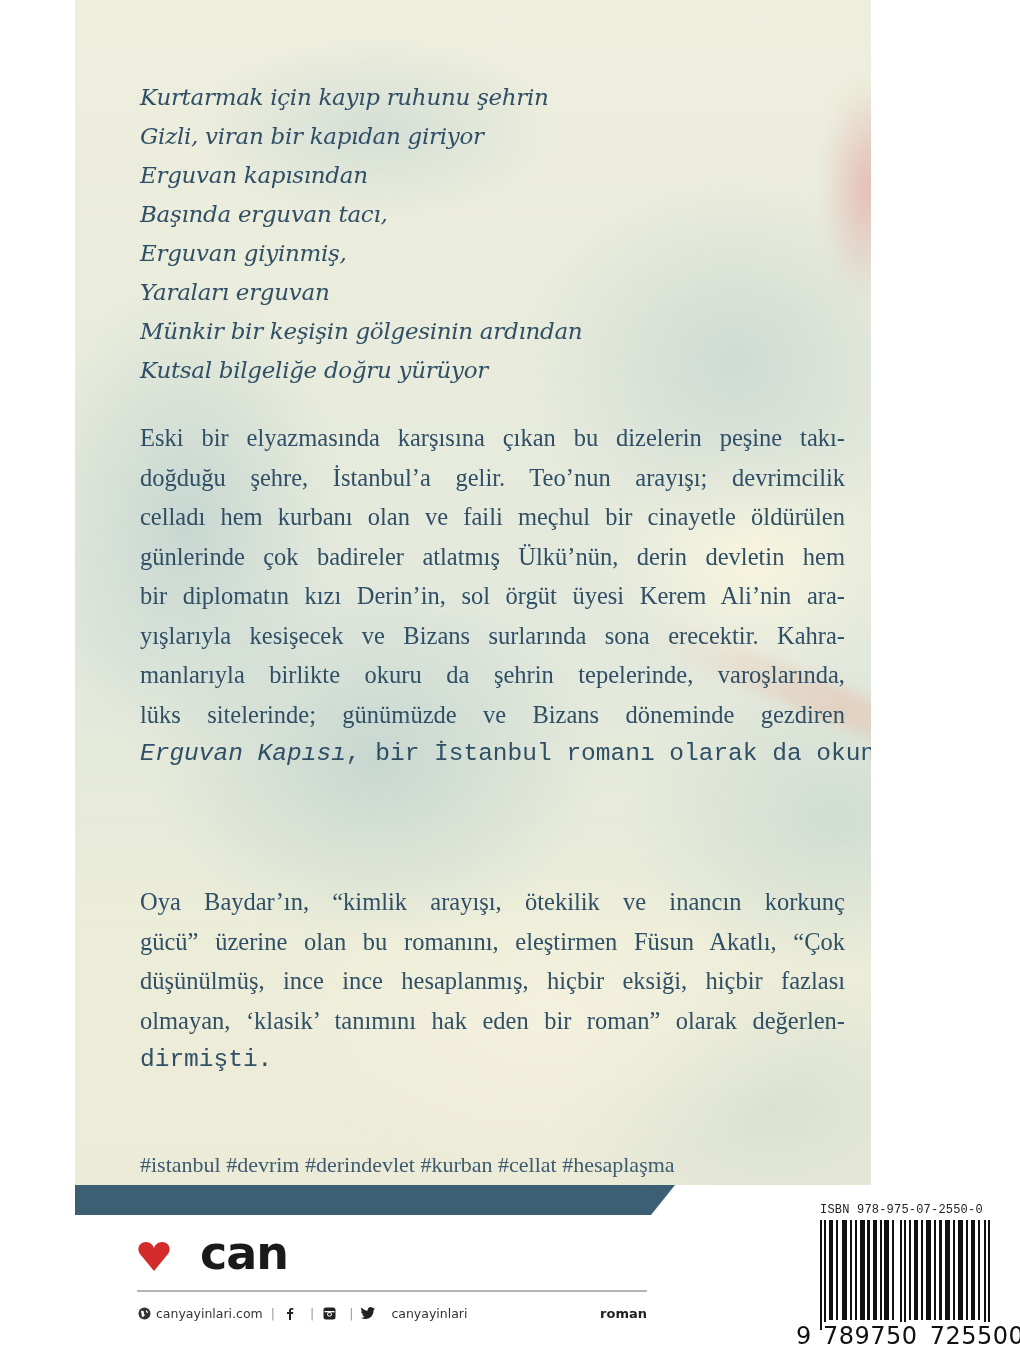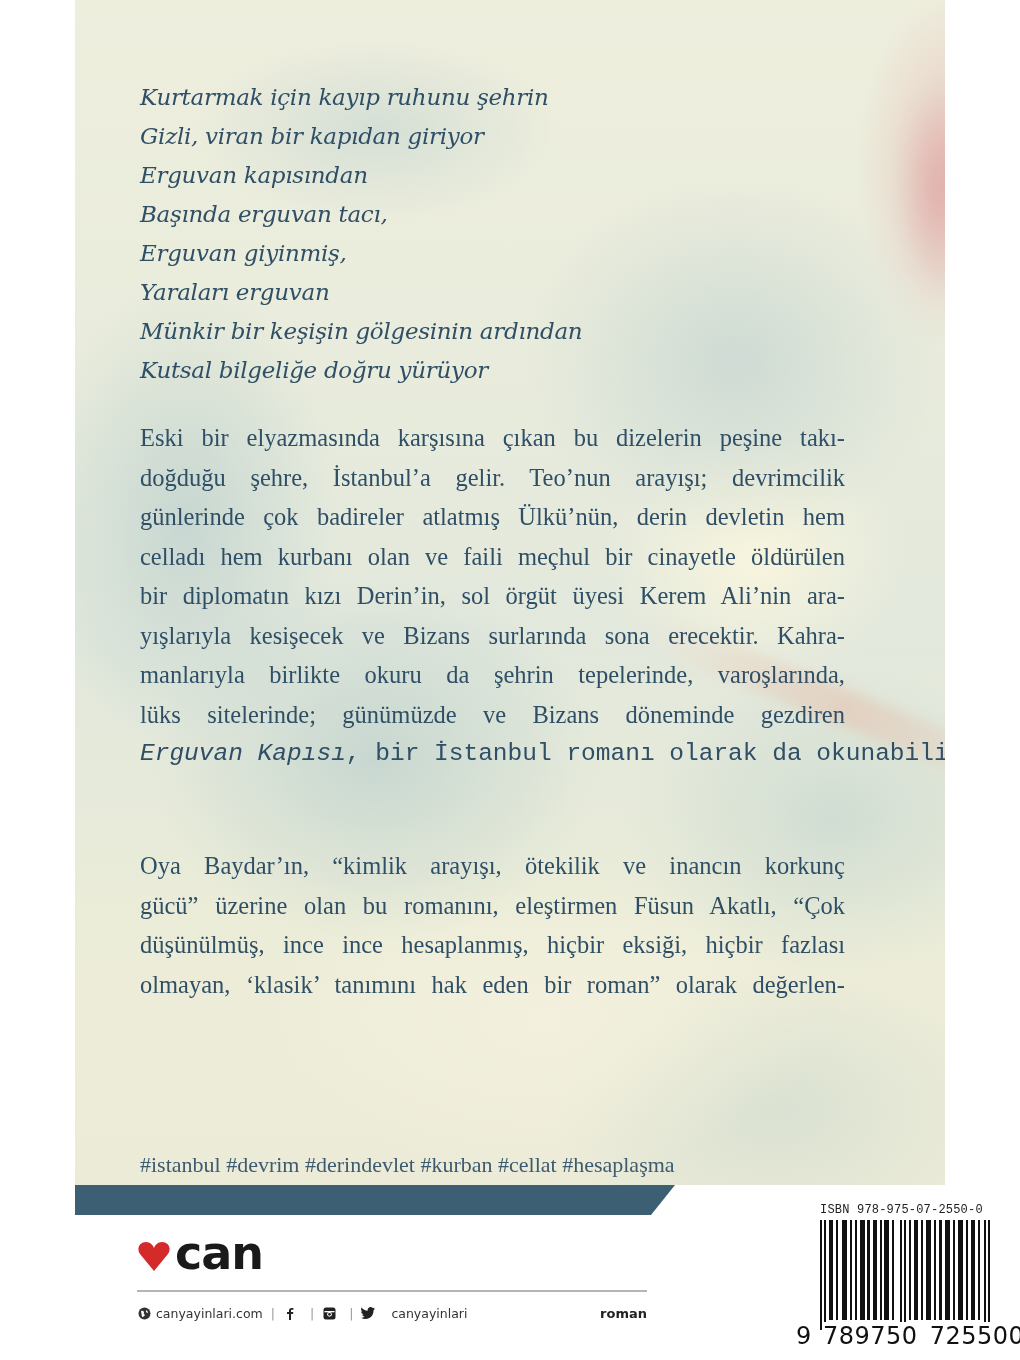--- a/index.html
+++ b/index.html
@@ -6,21 +6,21 @@
     html, body {
       width: 1020px; height: 1360px; background: #ffffff; overflow: hidden;
     }
     body { position: relative; font-family: "Liberation Serif", "DejaVu Serif", serif; }
 
     .cover {
       position: absolute; left: 75px; top: 0; width: 870px; height: 1360px;
       background: #ffffff;
     }
     .art {
-      position: absolute; left: 0; top: 0; width: 870px; height: 1185px;
+      position: absolute; left: 0; top: 0; width: 796px; height: 1185px;
       background:
         radial-gradient(ellipse 140px 260px at 880px 170px, rgba(226,170,170,0.55), rgba(226,170,170,0) 70%),
         radial-gradient(ellipse 260px 130px at 300px 130px, rgba(200,215,210,0.65), rgba(200,215,210,0) 70%),
         radial-gradient(ellipse 220px 340px at 110px 520px, rgba(175,200,200,0.55), rgba(175,200,200,0) 70%),
         radial-gradient(ellipse 300px 260px at 660px 360px, rgba(185,205,205,0.55), rgba(185,205,205,0) 70%),
         radial-gradient(ellipse 220px 180px at 680px 560px, rgba(250,246,222,0.9), rgba(250,246,222,0) 70%),
         radial-gradient(ellipse 320px 260px at 300px 760px, rgba(175,200,200,0.55), rgba(175,200,200,0) 70%),
         radial-gradient(ellipse 300px 220px at 760px 820px, rgba(190,210,205,0.55), rgba(190,210,205,0) 70%),
         radial-gradient(ellipse 400px 220px at 470px 1020px, rgba(245,242,222,0.8), rgba(245,242,222,0) 70%),
         radial-gradient(ellipse 320px 200px at 700px 1110px, rgba(205,218,205,0.6), rgba(205,218,205,0) 70%),
@@ -48,38 +48,38 @@
 
     .para {
       position: absolute; left: 65px; width: 705px;
       font-family: "Liberation Serif", "DejaVu Serif", serif;
       font-size: 24.5px; line-height: 39.5px; color: #2f4f66;
       text-align: justify; text-align-last: left;
     }
     .para-line { display: block; white-space: nowrap; text-align: justify; text-align-last: justify; }
     .para-line.last { text-align-last: left; font-family: Liberation Mono, monospace; }
     .para1 { top: 418px; }
-    .para2 { top: 846px; }
+    .para2 { top: 882px; }
     .em { font-style: italic; }
 
     .hashtags {
       position: absolute; left: 65px; top: 1152px;
       font-family: "Liberation Serif", "DejaVu Serif", serif;
       font-size: 22px; color: #3d5b70; white-space: nowrap;
     }
 
     .band {
       position: absolute; left: 0; top: 1185px; width: 600px; height: 30px;
       background: #3d5f73;
       clip-path: polygon(0 0, 100% 0, 96% 100%, 0 100%);
     }
 
     .logo {
       position: absolute; left: 62px; top: 1237px; height: 40px;
-      display: flex; align-items: center;
+      display: flex; align-items: center; gap: 25px;
     }
     .logo-heart { width: 34px; height: 34px; margin-right: 4px; }
     .logo-text {
       font-family: "DejaVu Sans", "Liberation Sans", sans-serif;
       font-weight: bold; font-size: 46px; line-height: 40px; color: #1a1a1a;
       letter-spacing: -1px; margin-top: -8px;
     }
     .logo-rule {
       position: absolute; left: 62px; top: 1290px; width: 510px; height: 2px;
       background: #b5b5b5;
@@ -128,34 +128,35 @@
       <span class="poem-line">Başında erguvan tacı,</span>
       <span class="poem-line">Erguvan giyinmiş,</span>
       <span class="poem-line">Yaraları erguvan</span>
       <span class="poem-line">Münkir bir keşişin gölgesinin ardından</span>
       <span class="poem-line">Kutsal bilgeliğe doğru yürüyor</span>
     </div>
 
     <div class="para para1">
       <span class="para-line">Eski bir elyazmasında karşısına çıkan bu dizelerin peşine takı-</span>
       <span class="para-line">doğduğu şehre, İstanbul’a gelir. Teo’nun arayışı; devrimcilik</span>
+      <span class="para-line">celladı hem kurbanı olan ve faili meçhul bir cinayetle öldürülen</span>
       <span class="para-line">günlerinde çok badireler atlatmış Ülkü’nün, derin devletin hem</span>
-      <span class="para-line">celladı hem kurbanı olan ve faili meçhul bir cinayetle öldürülen</span>
       <span class="para-line">bir diplomatın kızı Derin’in, sol örgüt üyesi Kerem Ali’nin ara-</span>
       <span class="para-line">yışlarıyla kesişecek ve Bizans surlarında sona erecektir. Kahra-</span>
       <span class="para-line">manlarıyla birlikte okuru da şehrin tepelerinde, varoşlarında,</span>
       <span class="para-line">lüks sitelerinde; günümüzde ve Bizans döneminde gezdiren</span>
       <span class="para-line last"><span class="em">Erguvan Kapısı</span><span>, bir İstanbul romanı olarak da okunabilir.</span></span>
     </div>
 
     <div class="para para2">
       <span class="para-line">Oya Baydar’ın, “kimlik arayışı, ötekilik ve inancın korkunç</span>
       <span class="para-line">gücü” üzerine olan bu romanını, eleştirmen Füsun Akatlı, “Çok</span>
       <span class="para-line">düşünülmüş, ince ince hesaplanmış, hiçbir eksiği, hiçbir fazlası</span>
       <span class="para-line">olmayan, ‘klasik’ tanımını hak eden bir roman” olarak değerlen-</span>
+      <span class="para-line last">dirmişti.</span>
     </div>
 
     <div class="hashtags">#istanbul #devrim #derindevlet #kurban #cellat #hesaplaşma</div>
   </div>
 
   <div class="band"></div>
 
   <div class="logo">
     <svg class="logo-heart" viewBox="0 0 34 34">
       <path d="M17 31 L3 14 C-1 8 3 2 9 2 C13 2 16 5 17 8 C18 5 21 2 25 2 C31 2 35 8 31 14 Z" fill="#d42a2a"></path>

